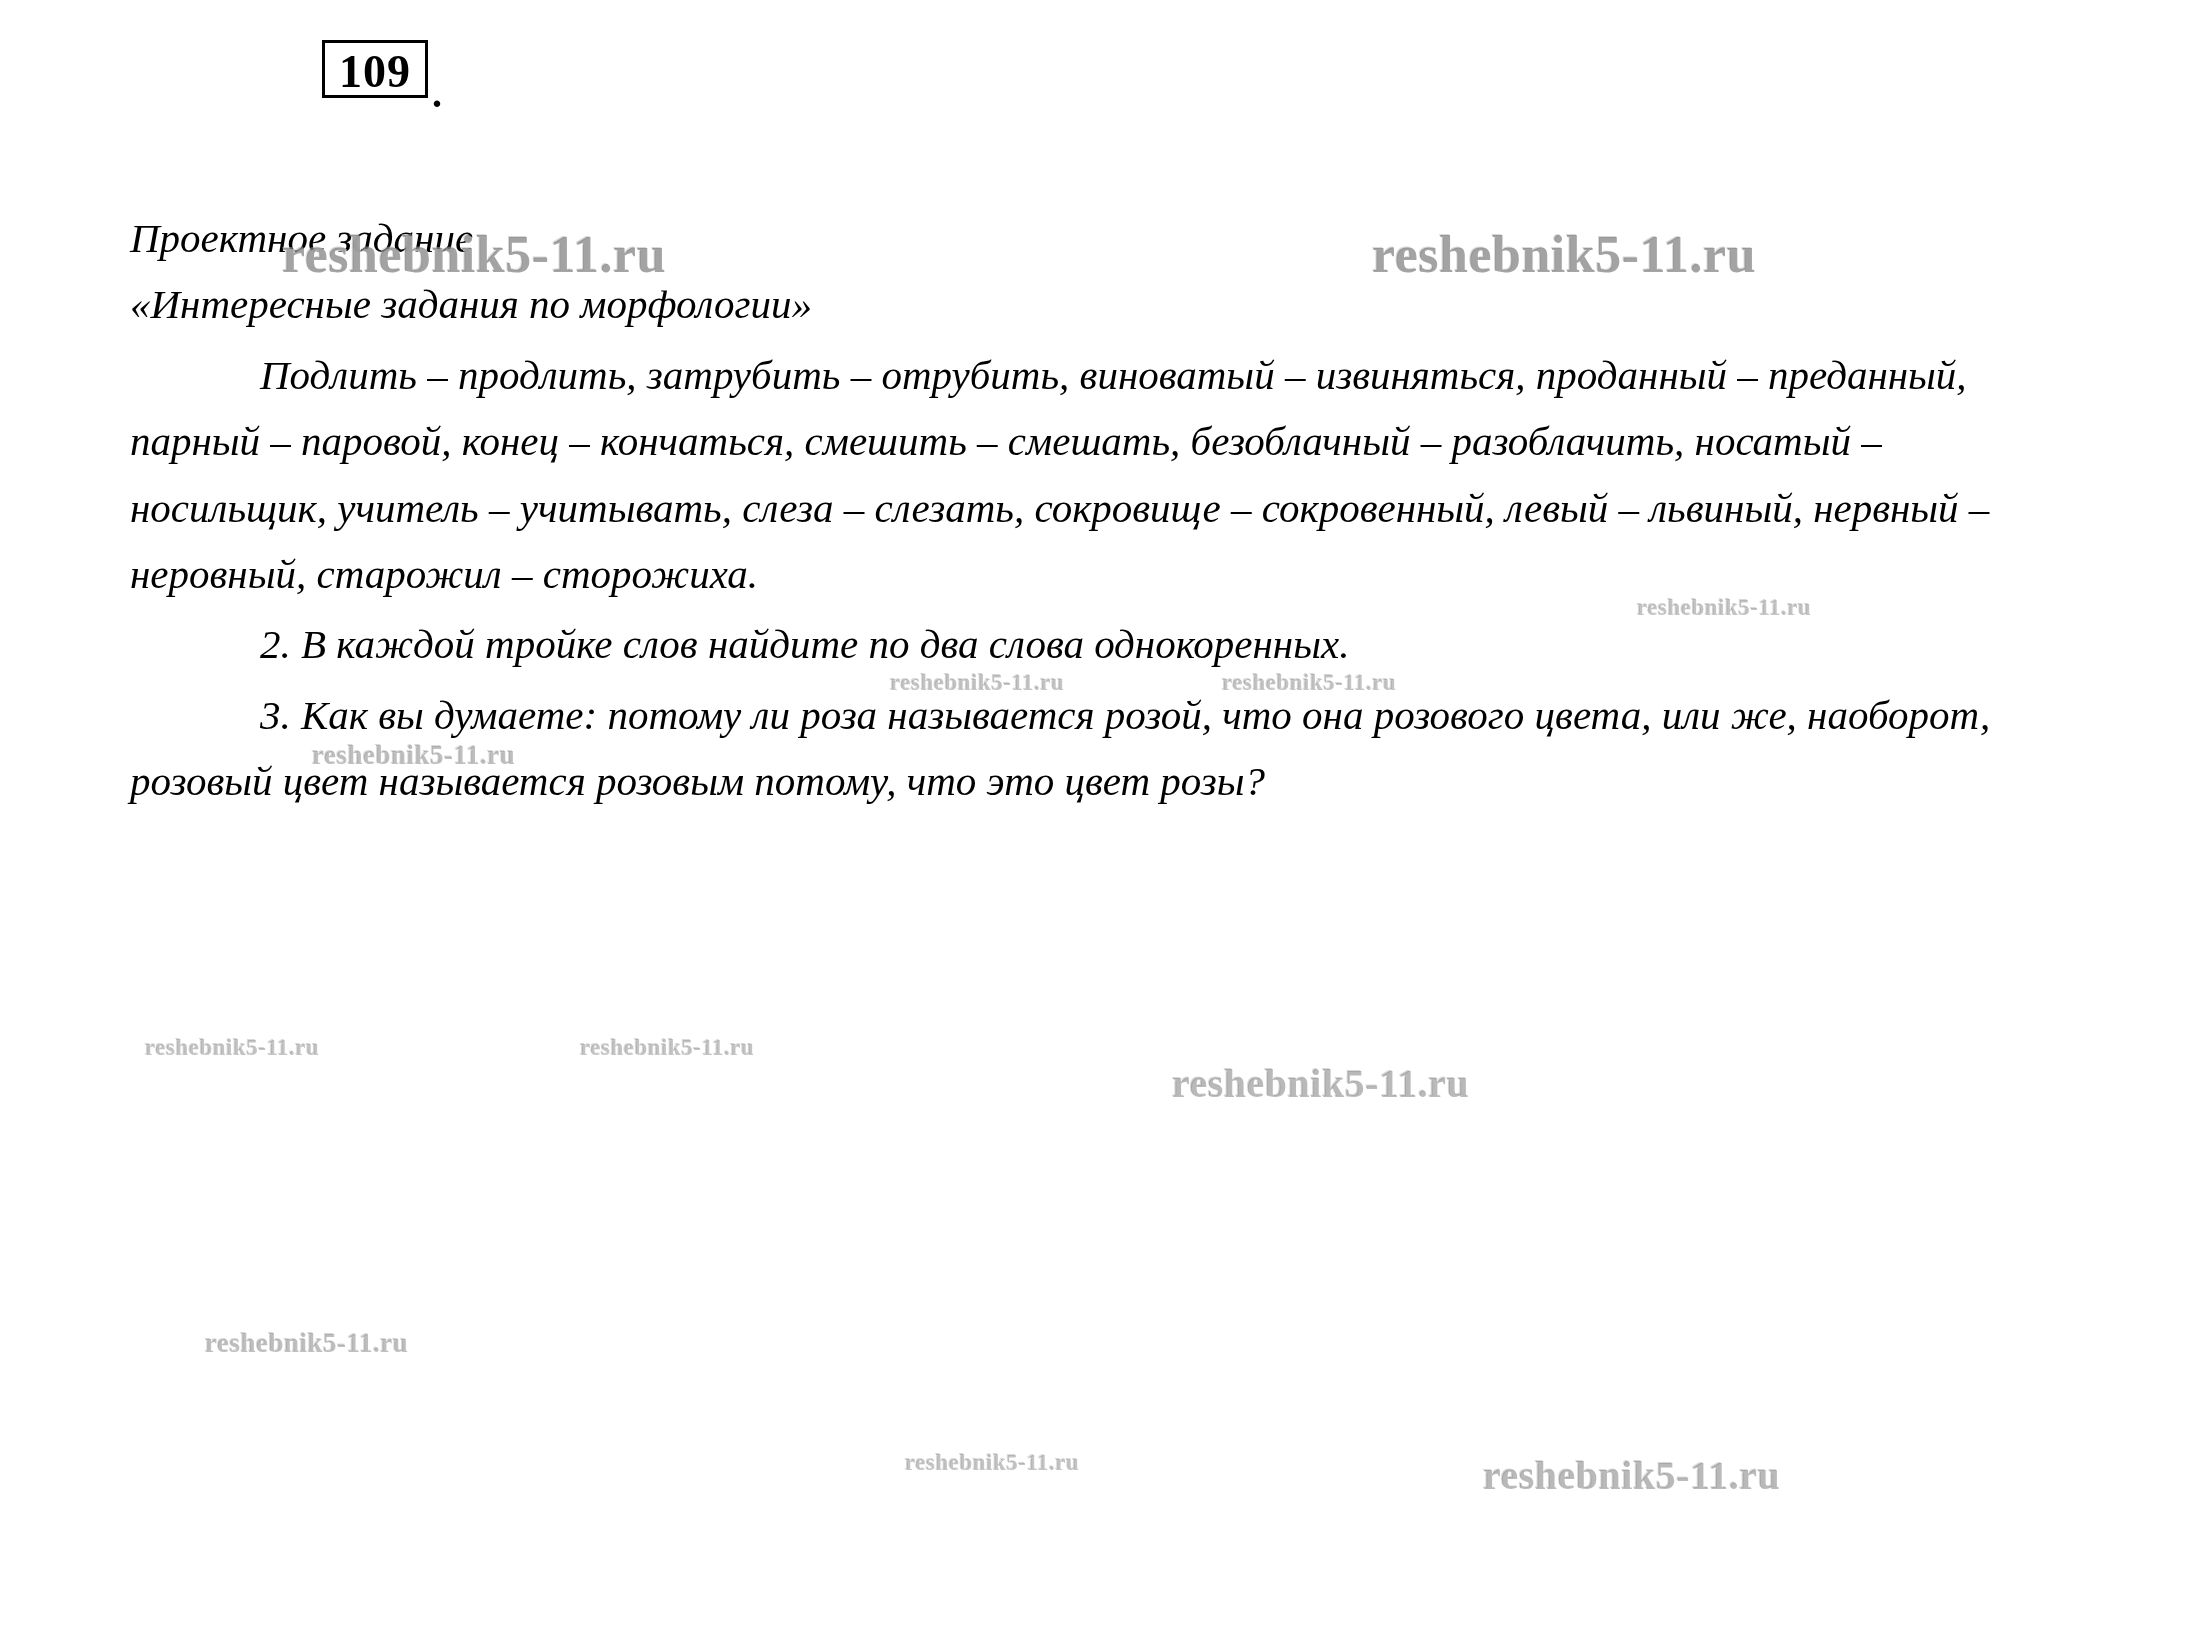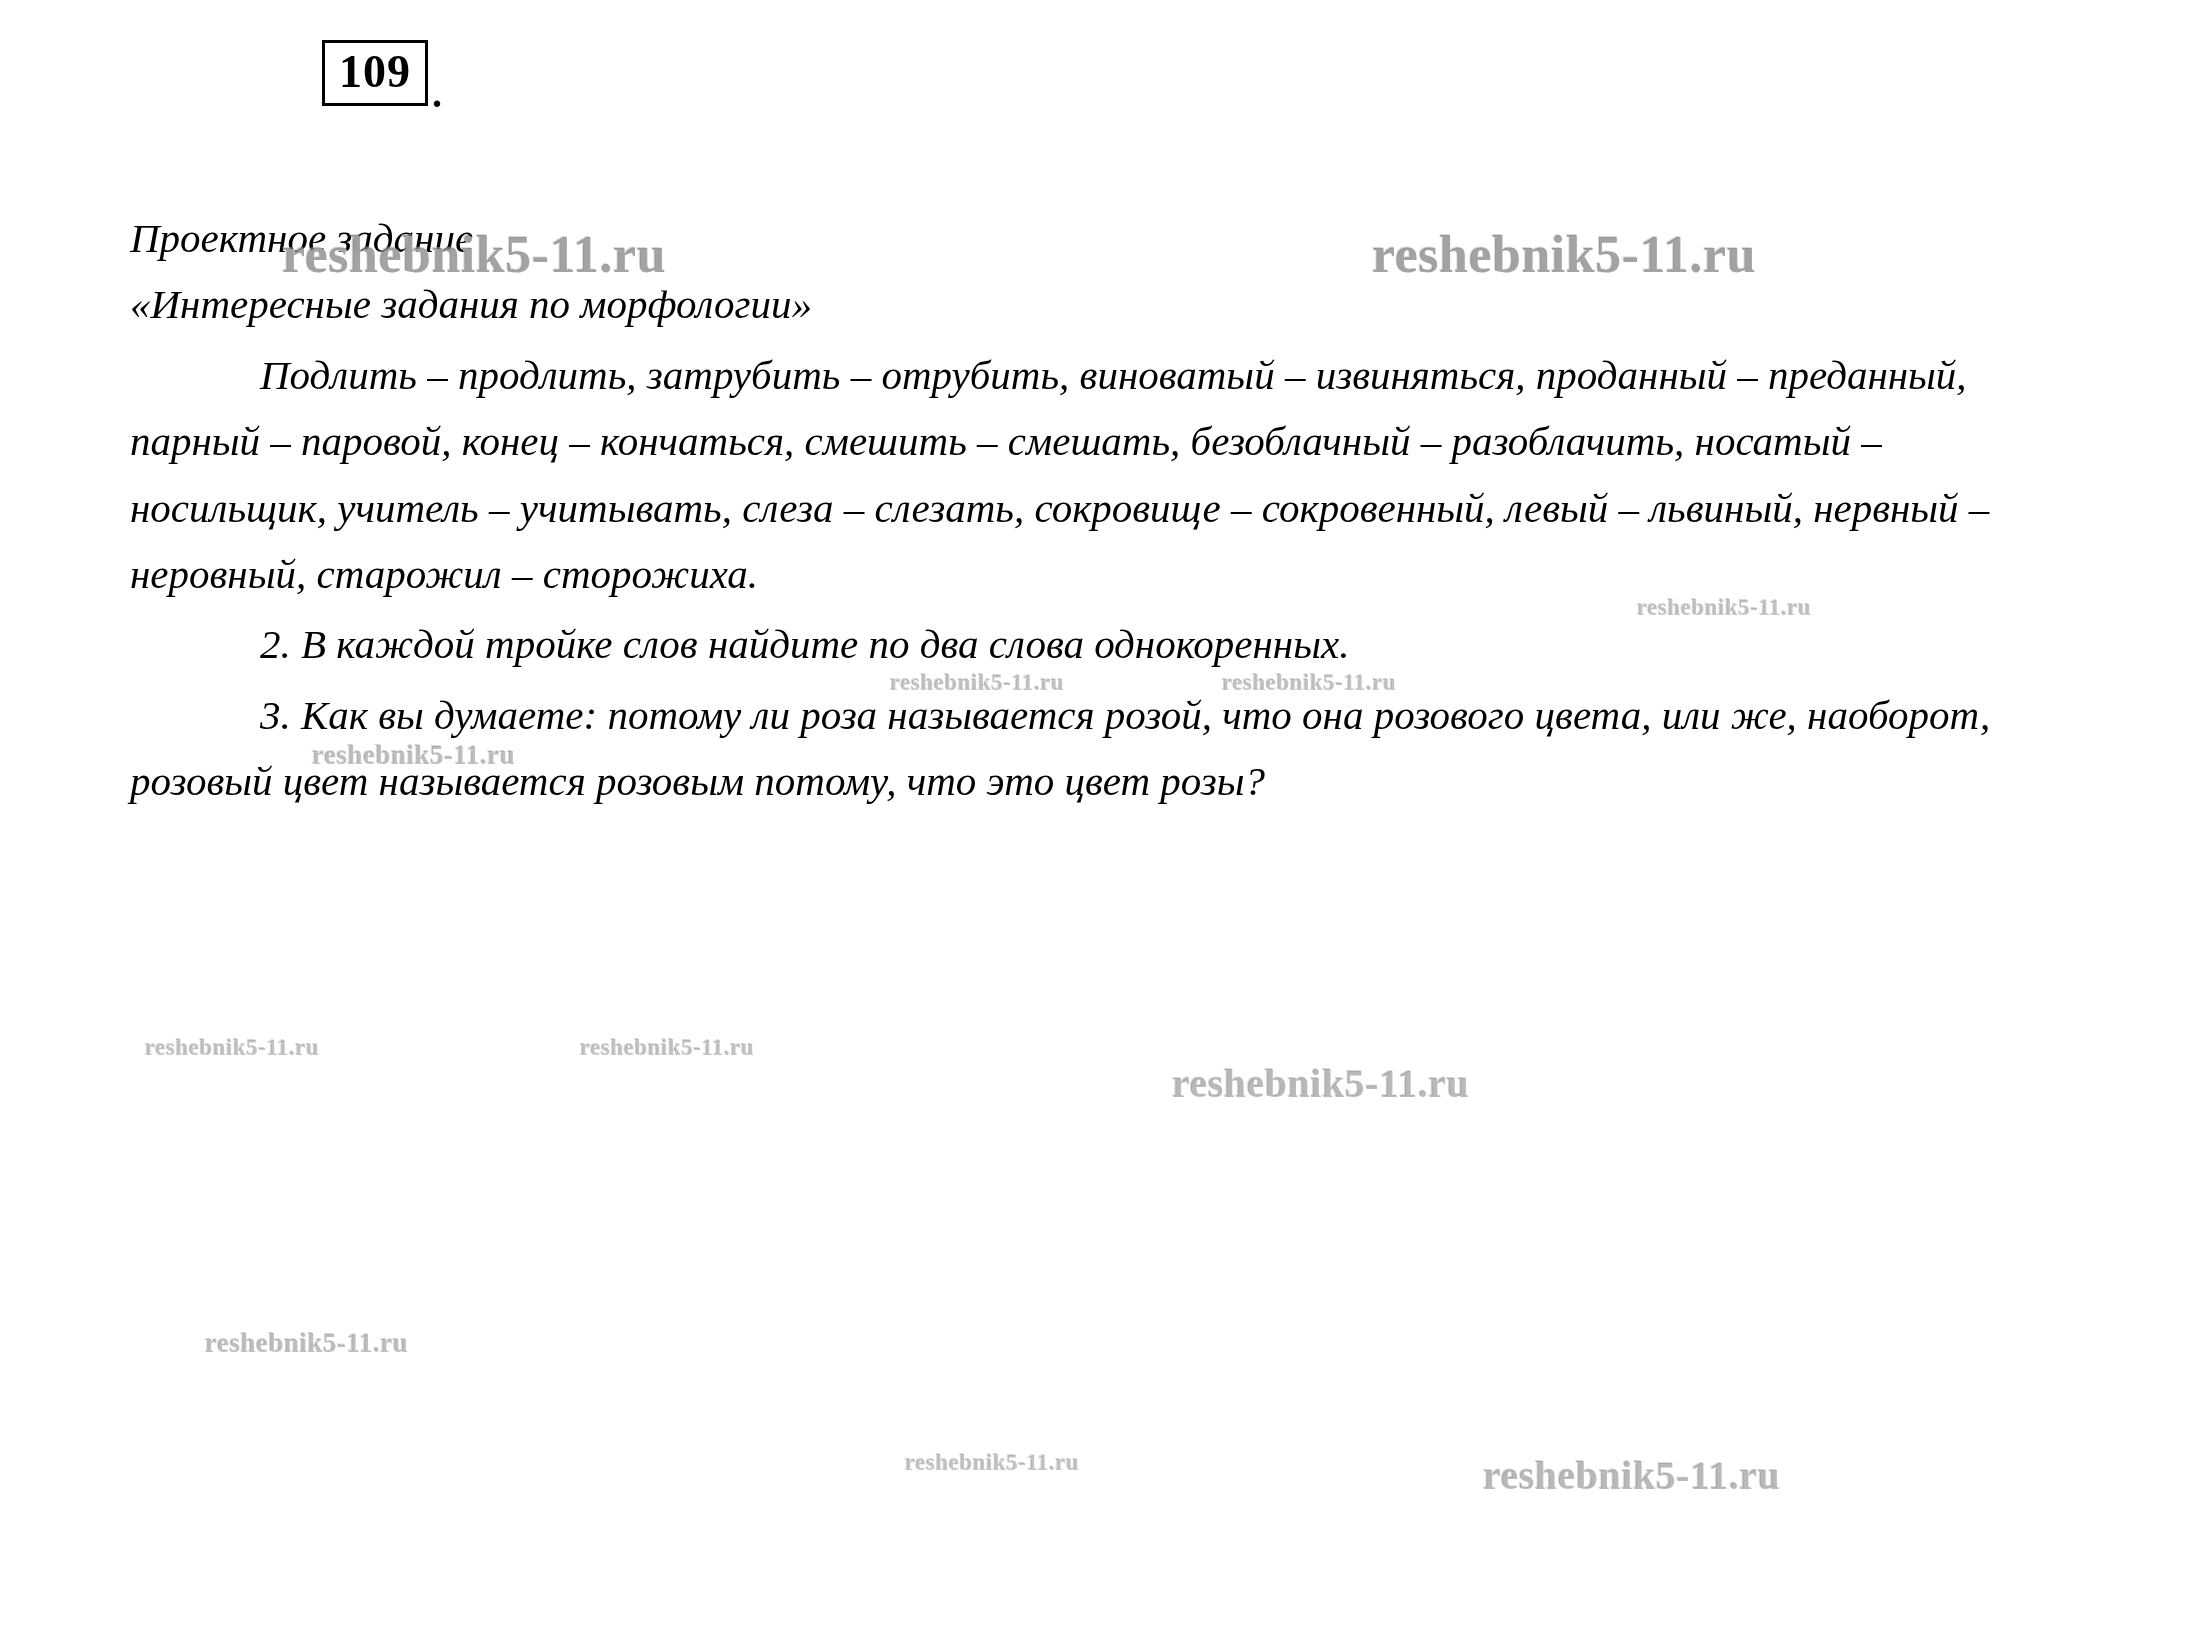--- a/index.html
+++ b/index.html
@@ -20,21 +20,21 @@
     position: absolute;
     inset: 0;
   }
 
   
   .ex-number {
     position: absolute;
     left: 322px;
     top: 40px;
     border: 3px solid #000;
-    padding: 6px 14px 8px 14px;
+    padding: 6px 14px 0 14px;
     font-family: "Liberation Serif", serif;
     font-weight: bold;
     font-size: 46px;
     line-height: 1;
     letter-spacing: 1px;
   }
   .ex-number-dot {
     position: absolute;
     left: 432px;
     top: 70px;

